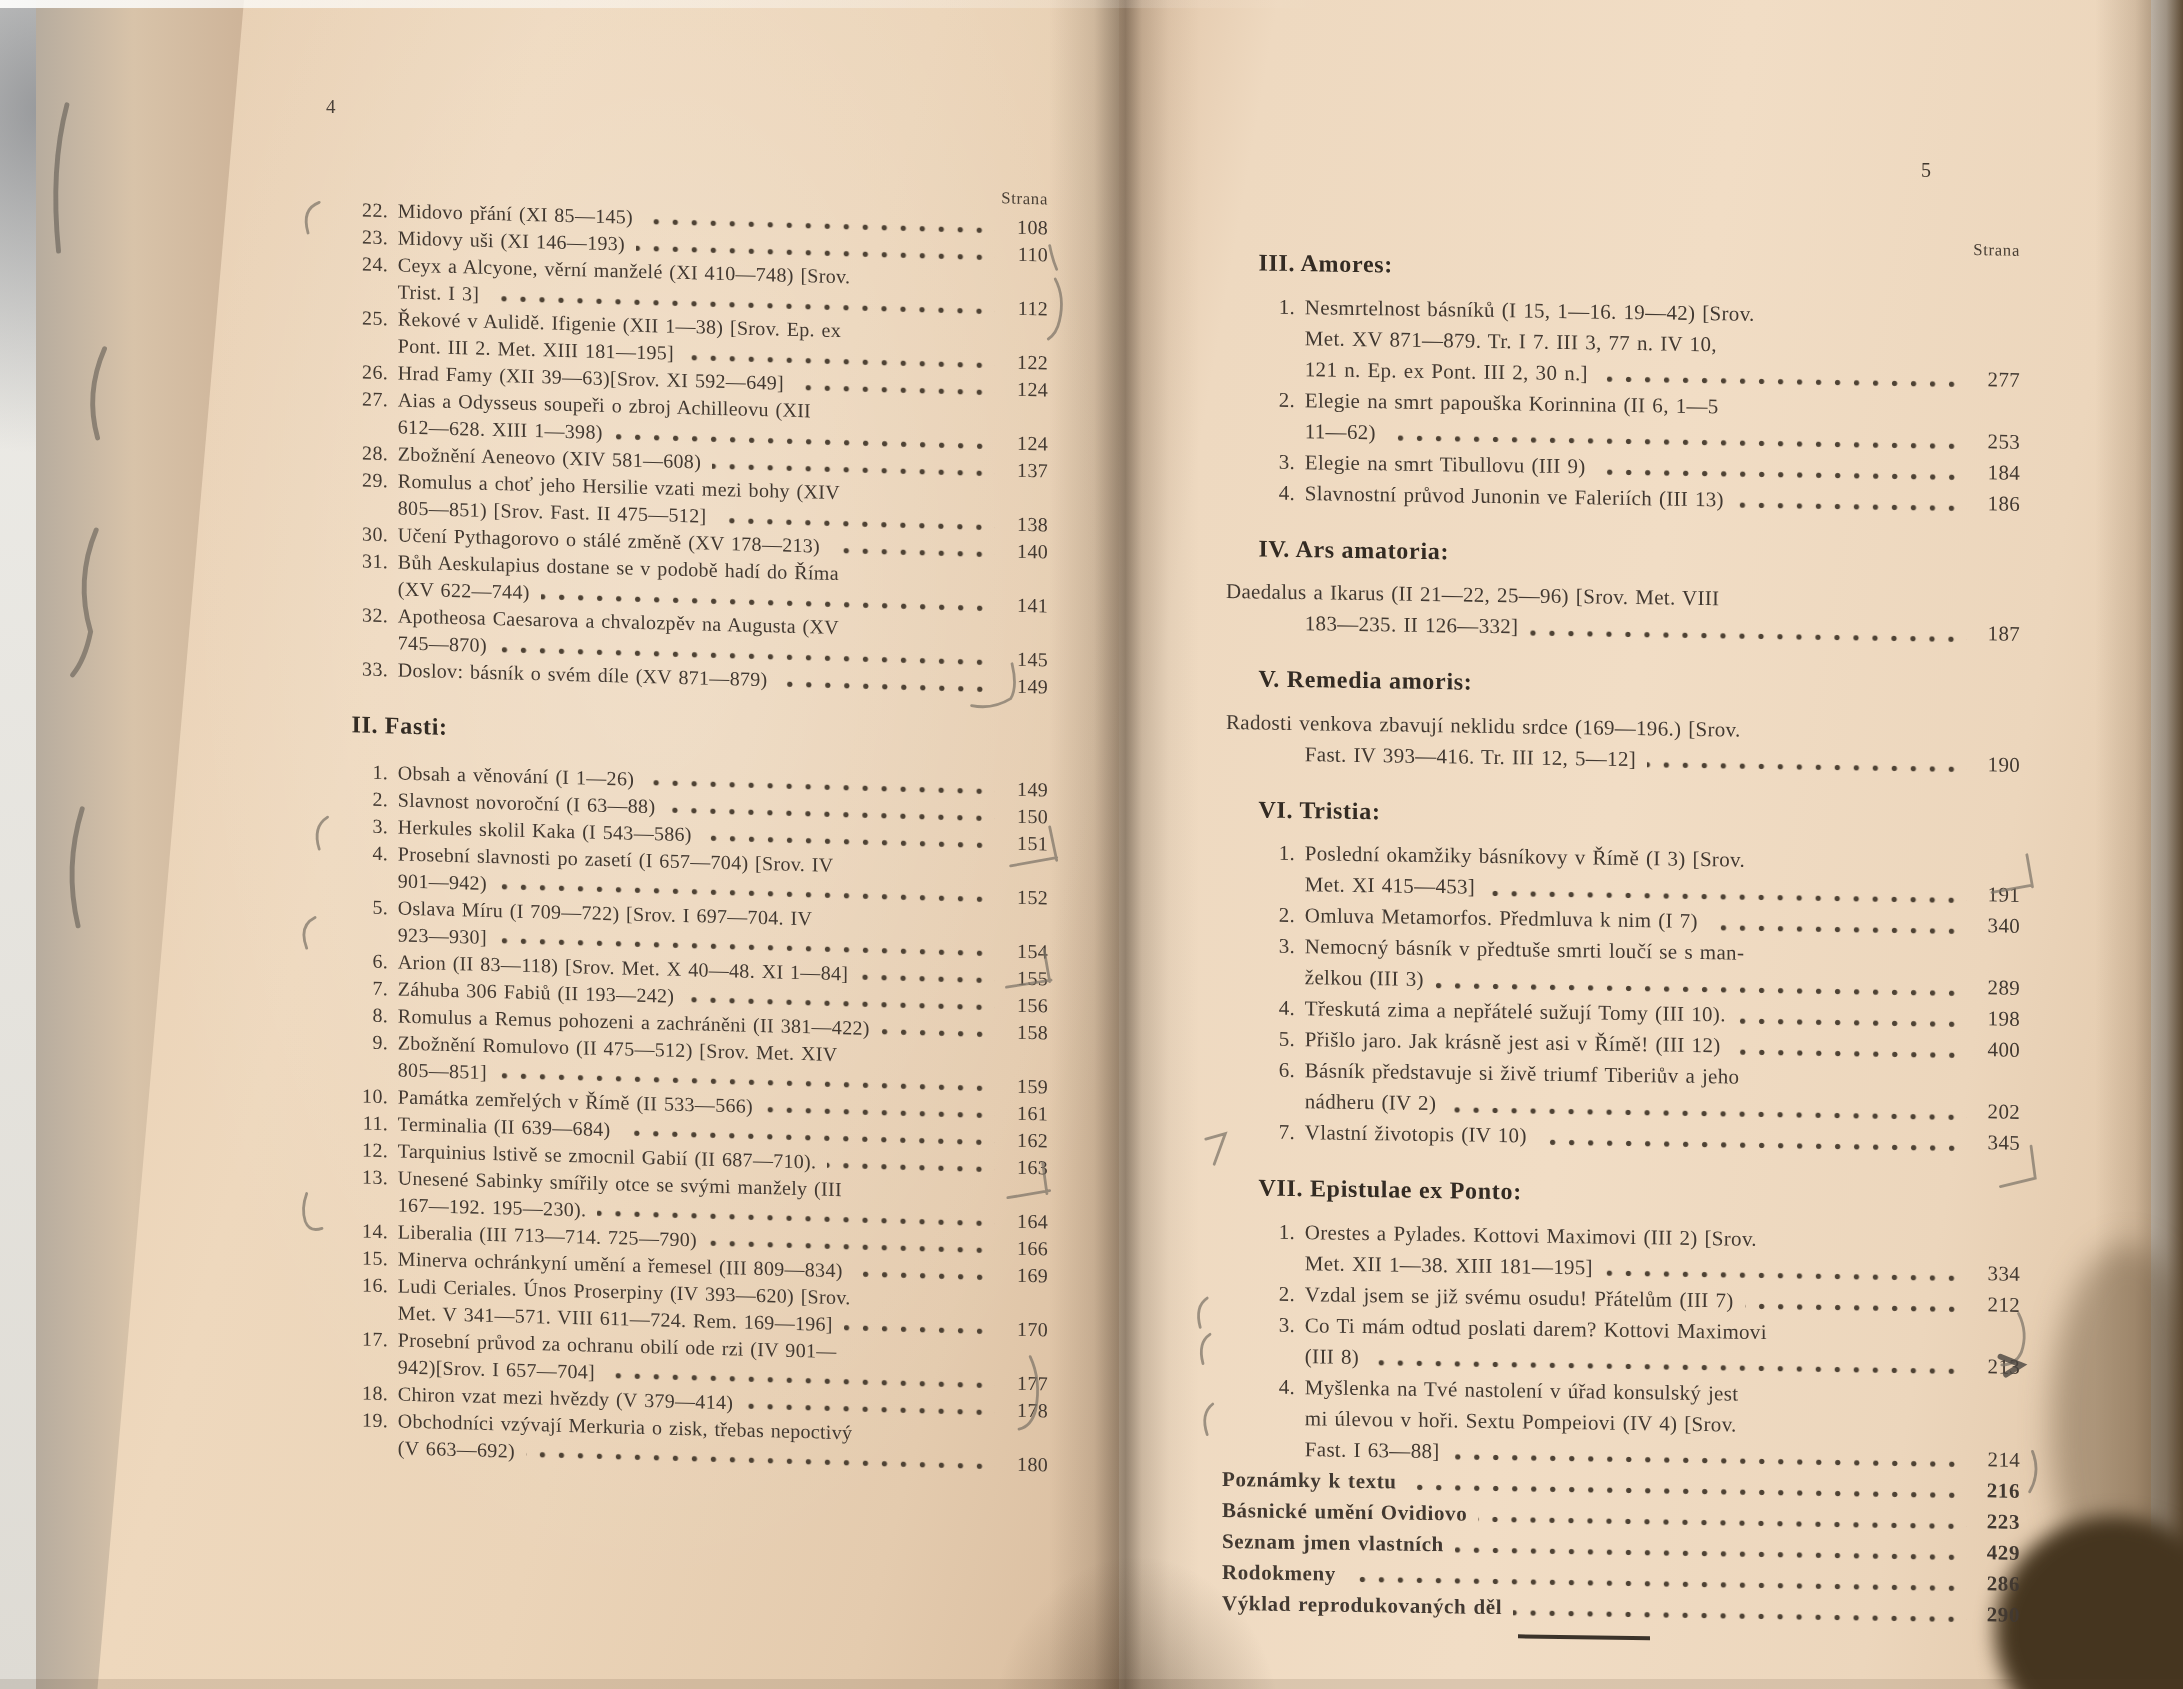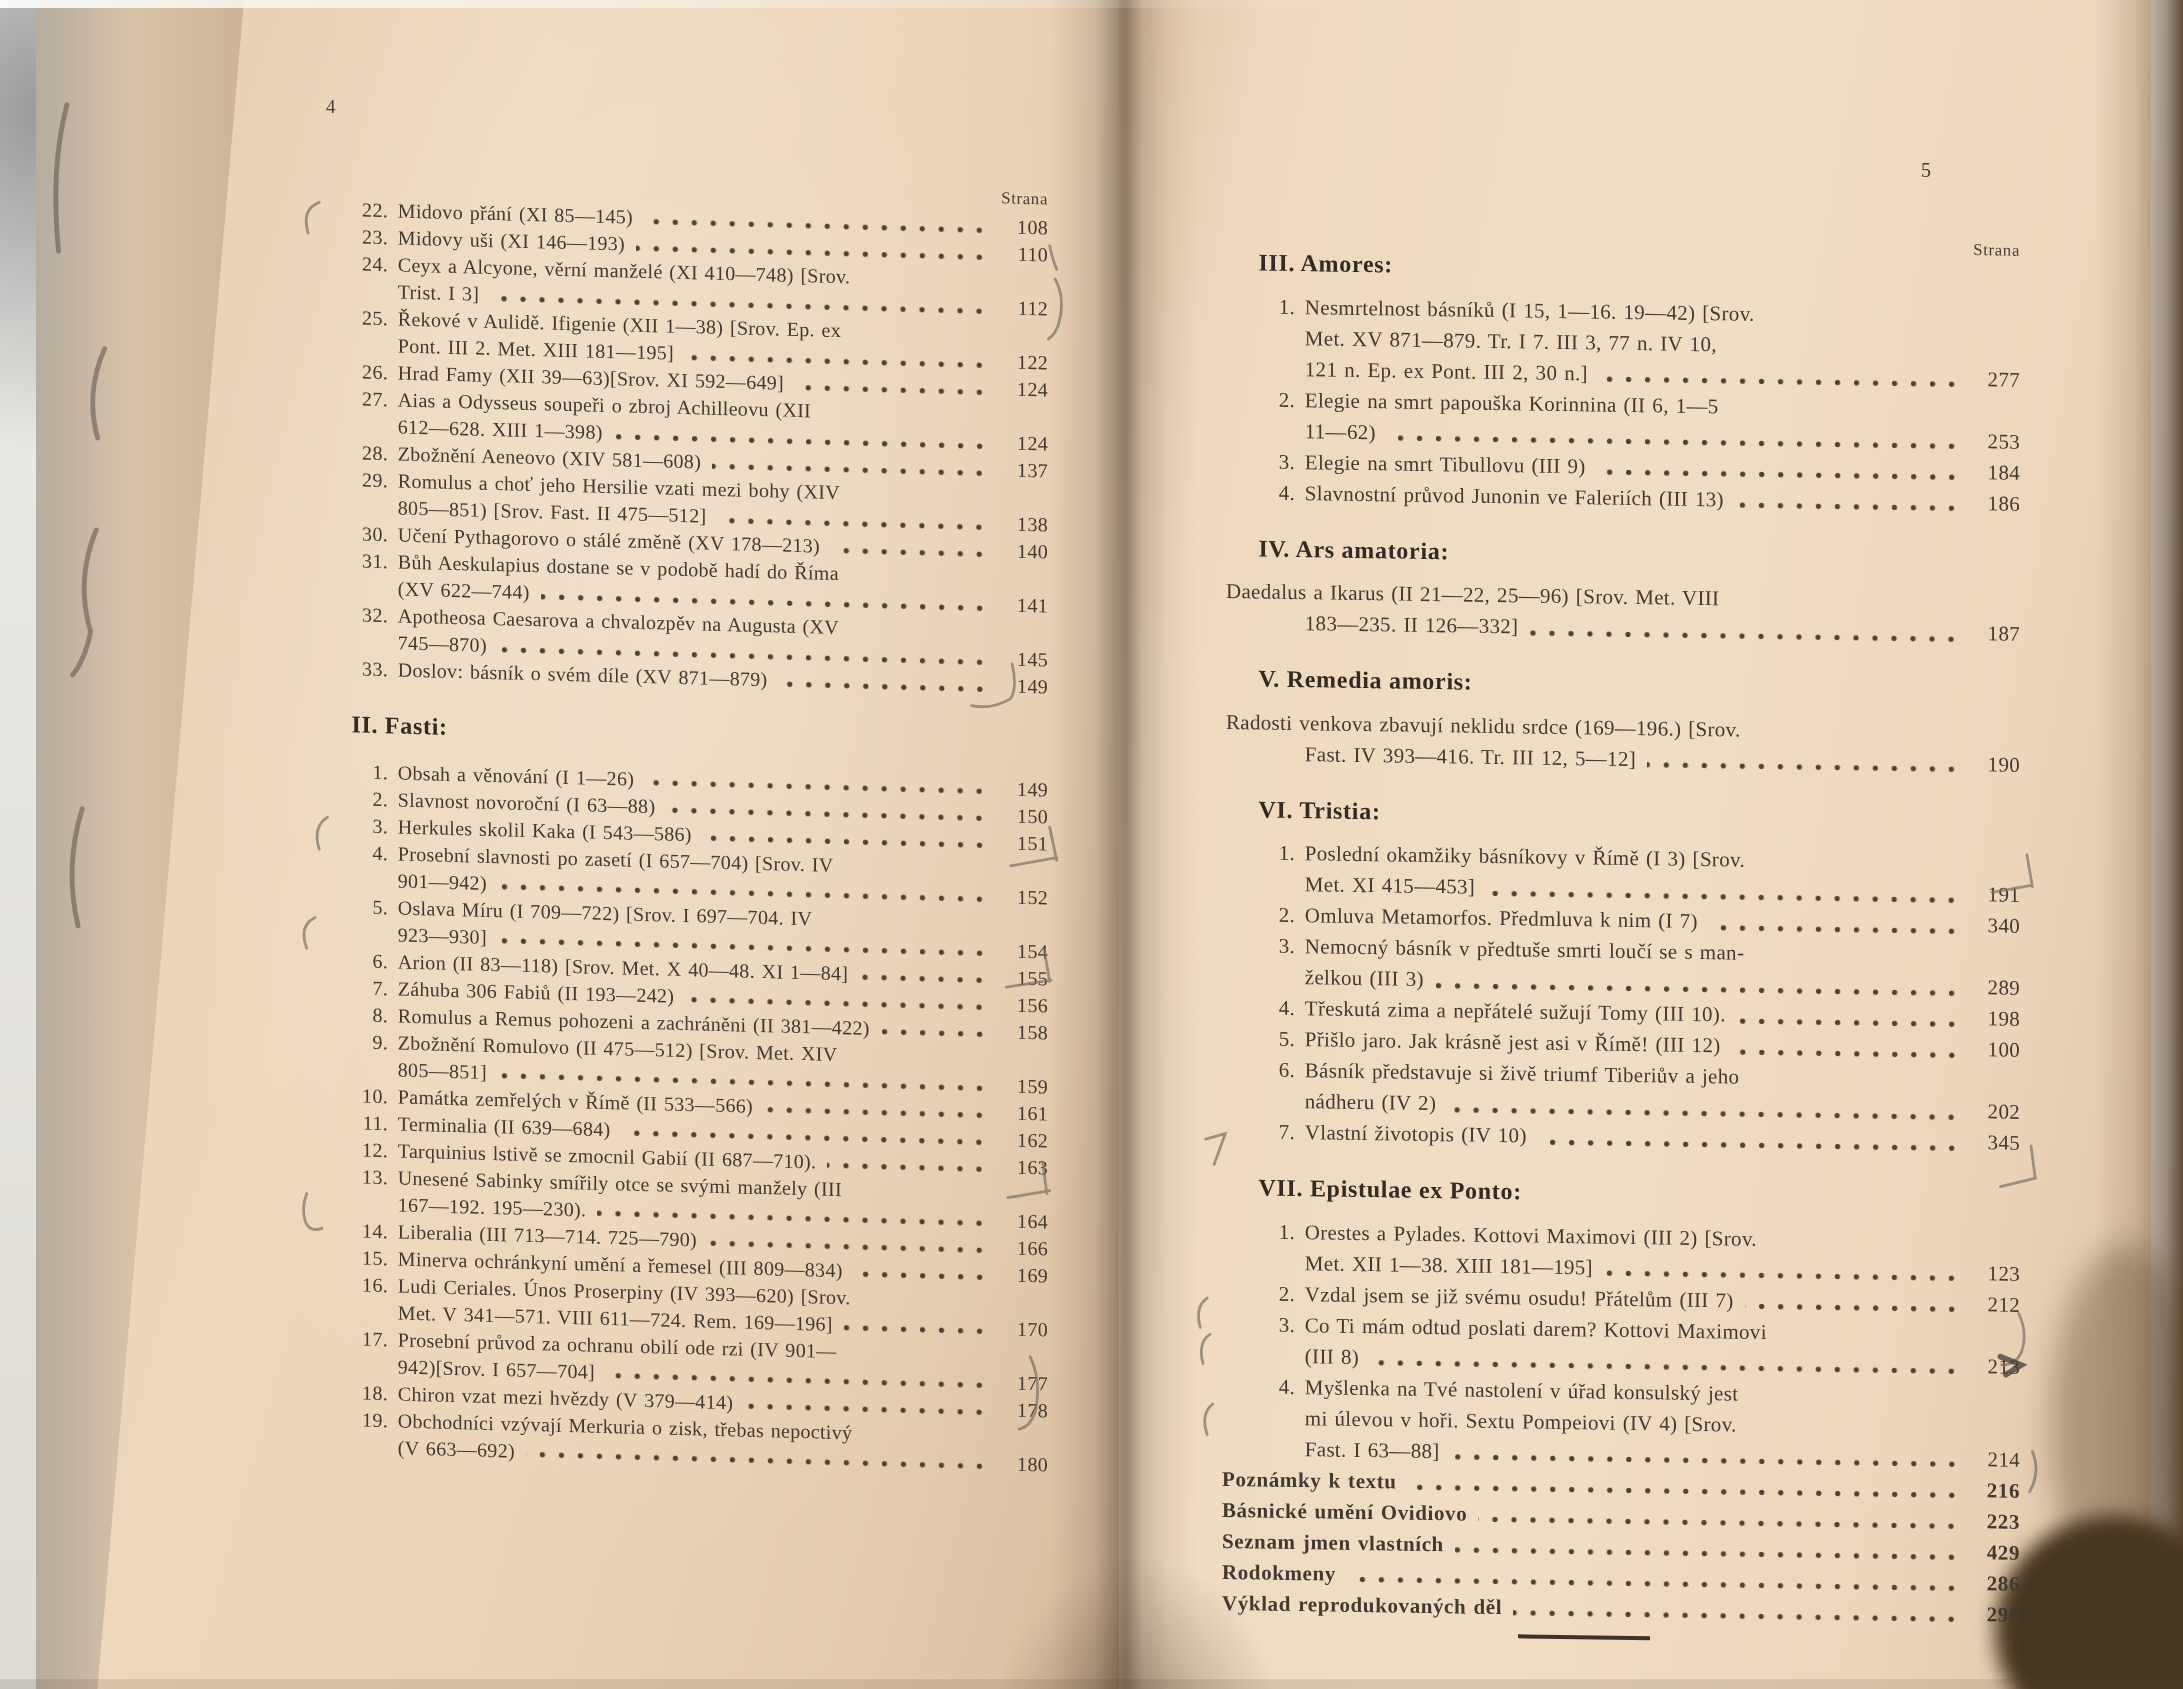--- a/index.html
+++ b/index.html
@@ -509,21 +509,21 @@
             <span class="txt">Třeskutá zima a nepřátelé sužují Tomy (III 10).</span>
             <span class="leader"></span>
             <span class="folio">198</span>
           </div>
         </div>
         <div class="entry">
           <div class="line">
             <span class="num">5.</span>
             <span class="txt">Přišlo jaro. Jak krásně jest asi v Římě! (III 12)</span>
             <span class="leader"></span>
-            <span class="folio">100</span>
+            <span class="folio">400</span>
           </div>
         </div>
         <div class="entry">
           <div class="line">
             <span class="num">6.</span>
             <span class="txt">Básník  představuje  si  živě  triumf  Tiberiův  a  jeho</span>
           </div>
           <div class="line cont">
             <span class="num"></span>
             <span class="txt">nádheru (IV 2)</span>
@@ -544,21 +544,21 @@
         <div class="heading">VII. Epistulae ex Ponto:</div>
         <div class="entry">
           <div class="line">
             <span class="num">1.</span>
             <span class="txt">Orestes a Pylades. Kottovi Maximovi (III 2) [Srov.</span>
           </div>
           <div class="line cont">
             <span class="num"></span>
             <span class="txt">Met. XII 1—38. XIII 181—195]</span>
             <span class="leader"></span>
-            <span class="folio">123</span>
+            <span class="folio">334</span>
           </div>
         </div>
         <div class="entry">
           <div class="line">
             <span class="num">2.</span>
             <span class="txt">Vzdal jsem se již svému osudu! Přátelům (III 7)</span>
             <span class="leader"></span>
             <span class="folio">212</span>
           </div>
         </div>

